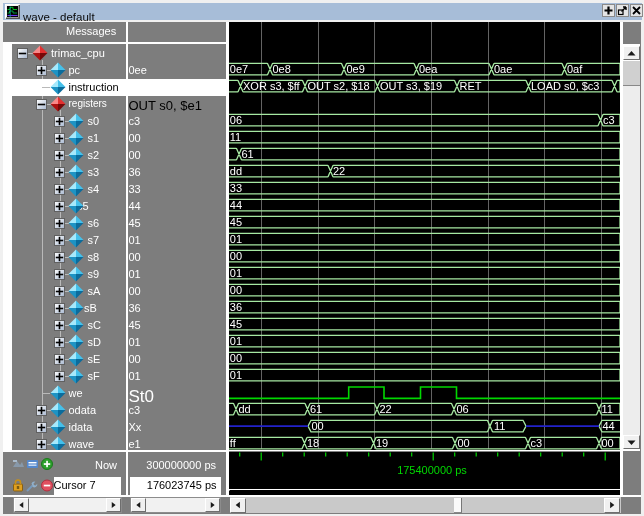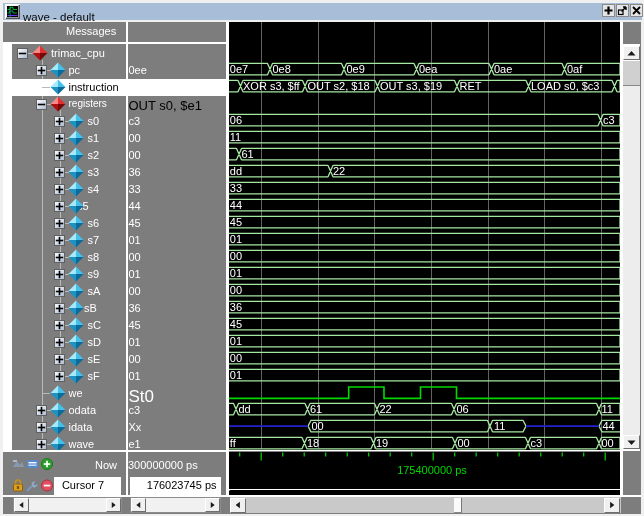--- a/index.html
+++ b/index.html
@@ -609,24 +609,24 @@
     <path d="M290.2 430.5V434.5" stroke="#00d800" stroke-width="1.2"></path>
     <path d="M311.7 430.5V434.5" stroke="#00d800" stroke-width="1.2"></path>
     <path d="M333.2 430.5V434.5" stroke="#00d800" stroke-width="1.2"></path>
     <path d="M354.7 430.5V434.5" stroke="#00d800" stroke-width="1.2"></path>
     <path d="M376.2 430.5V438.5" stroke="#00d800" stroke-width="1.2"></path>
     <text x="203.0" y="451.8" font-size="11" fill="#00d800" text-anchor="middle">175400000 ps</text>
     <rect x="0" y="467" width="391" height="1.5" fill="#fff"></rect>
   </svg>
 <div style="position:absolute;left:3px;top:450px;width:223px;height:2px;background:#fff"></div>
 <div style="position:absolute;left:95px;top:459px;font-size:11px;color:#fff">Now</div>
-<div style="position:absolute;left:128px;top:459px;width:88px;font-size:11px;color:#fff;text-align:left">300000000 ps</div>
+<div style="position:absolute;left:128px;top:459px;width:88px;font-size:11px;color:#fff;text-align:right">300000000 ps</div>
 <div style="position:absolute;left:53.5px;top:476.5px;width:67px;height:18px;background:#fff"></div>
 <div style="position:absolute;left:129.5px;top:476.5px;width:91px;height:18px;background:#fff"></div>
-<div style="position:absolute;left:53.5px;top:479px;width:59px;font-size:11px;color:#000;text-align:center">Cursor 7</div>
+<div style="position:absolute;left:53.5px;top:479px;width:59px;font-size:11px;color:#000;text-align:left">Cursor 7</div>
 <div style="position:absolute;left:129.5px;top:479px;width:87px;font-size:11px;color:#000;text-align:right">176023745 ps</div>
 <svg style="position:absolute;left:12px;top:457px" width="42" height="14" viewBox="0 0 42 14">
 <path d="M1 10l4-6 3 4 2-3 2 5z" fill="#8899aa"></path>
     <rect x="1" y="3" width="4" height="2" fill="#aabbcc"></rect>
 <rect x="15" y="3" width="11" height="8" rx="1" fill="#5588cc"></rect>
     <rect x="16.5" y="5" width="8" height="1.4" fill="#fff"></rect>
     <rect x="16.5" y="7.5" width="8" height="1.4" fill="#cfe0f5"></rect>
 <circle cx="35" cy="7" r="5.5" fill="#2ca02c" stroke="#1a7a1a"></circle>
     <rect x="31.8" y="6.2" width="6.4" height="1.7" fill="#fff"></rect>
     <rect x="34.2" y="3.8" width="1.7" height="6.4" fill="#fff"></rect>

